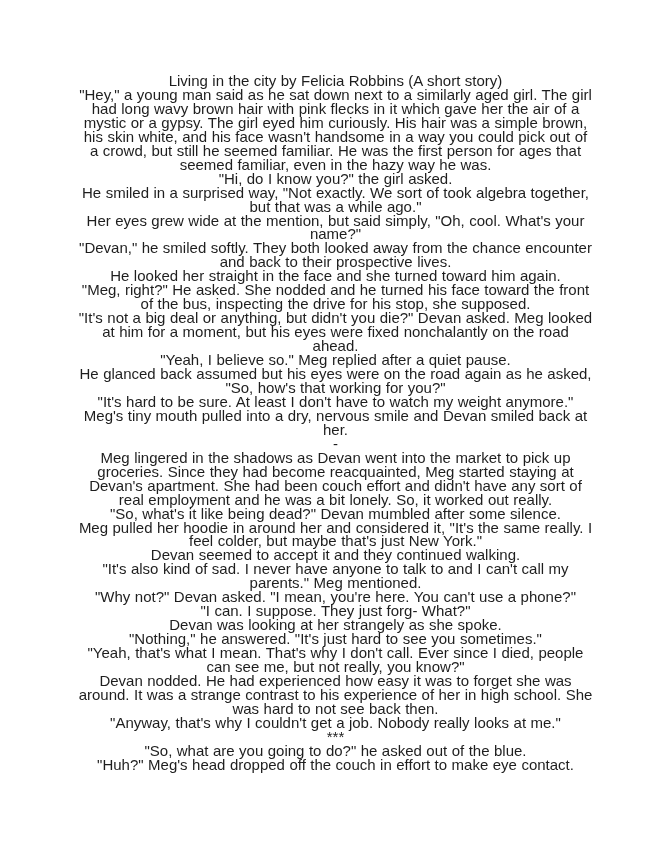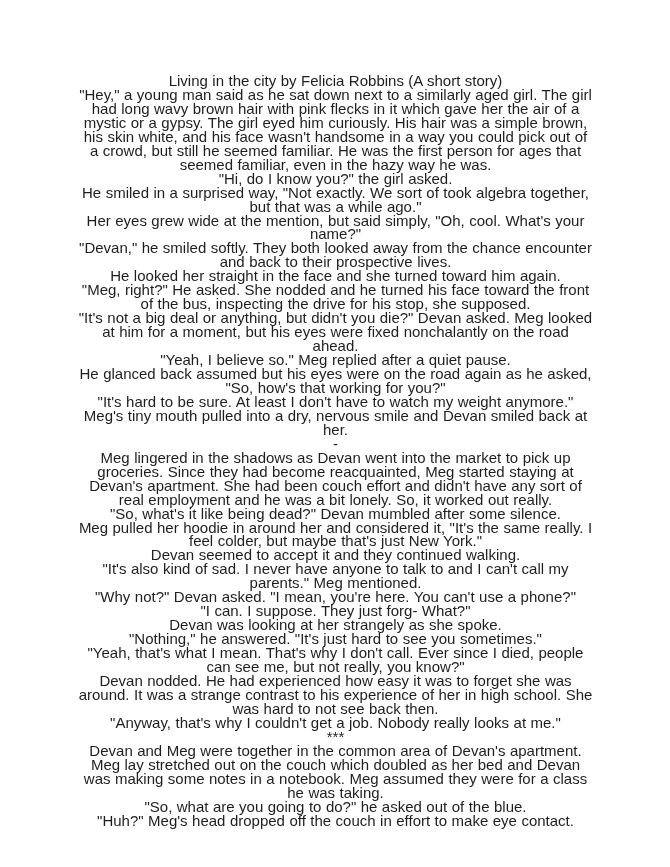--- a/index.html
+++ b/index.html
@@ -55,17 +55,16 @@
       <p>Devan seemed to accept it and they continued walking.</p>
       <p>"It's also kind of sad. I never have anyone to talk to and I can't call my parents." Meg mentioned.</p>
       <p>"Why not?" Devan asked. "I mean, you're here. You can't use a phone?"</p>
       <p>"I can. I suppose. They just forg- What?"</p>
       <p>Devan was looking at her strangely as she spoke.</p>
       <p>"Nothing," he answered. "It's just hard to see you sometimes."</p>
       <p>"Yeah, that's what I mean. That's why I don't call. Ever since I died, people can see me, but not really, you know?"</p>
       <p>Devan nodded. He had experienced how easy it was to forget she was around. It was a strange contrast to his experience of her in high school. She was hard to not see back then.</p>
       <p>"Anyway, that's why I couldn't get a job. Nobody really looks at me."</p>
       <p>***</p>
-      <p>Devan and Meg were together in the common area of Devan's apartment. Meg lay stretched out on the couch which doubled as her bed and Devan was making some notes in a notebook. Meg assumed they were for a class he was taking.</p>
       <p>"So, what are you going to do?" he asked out of the blue.</p>
       <p>"Huh?" Meg's head dropped off the couch in effort to make eye contact.</p>
     </div>
 </div>
 
 </body></html>

